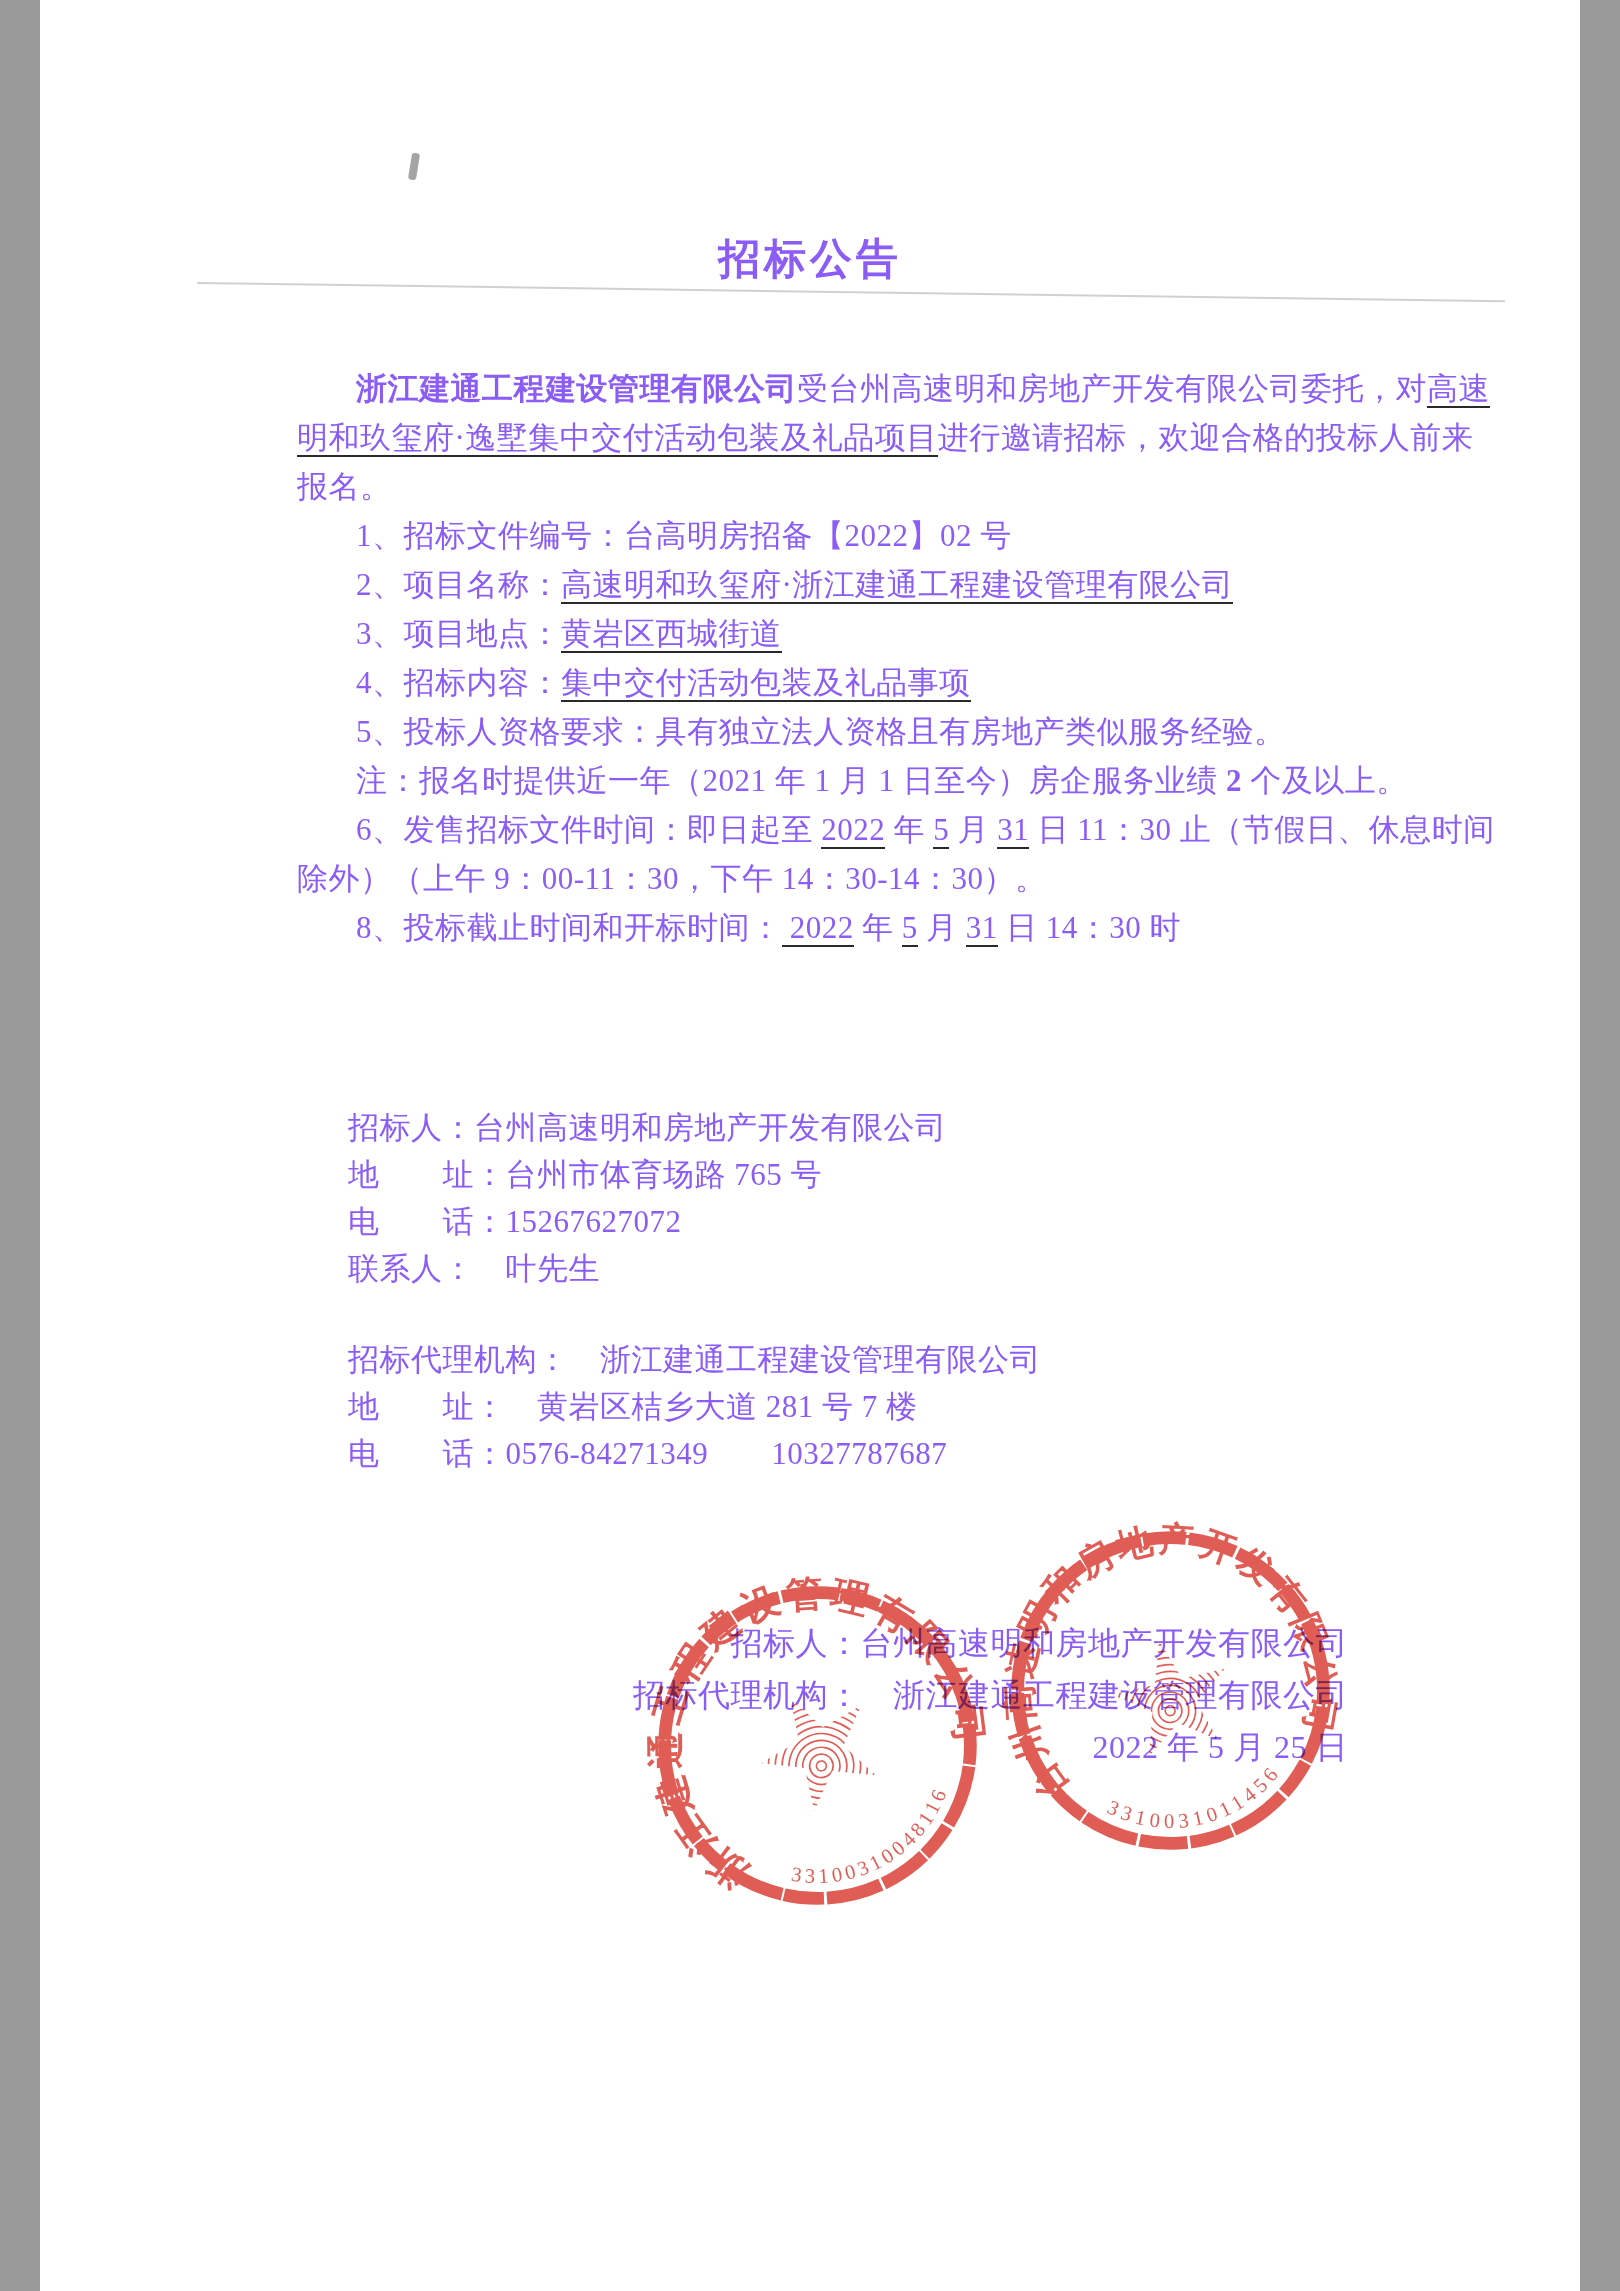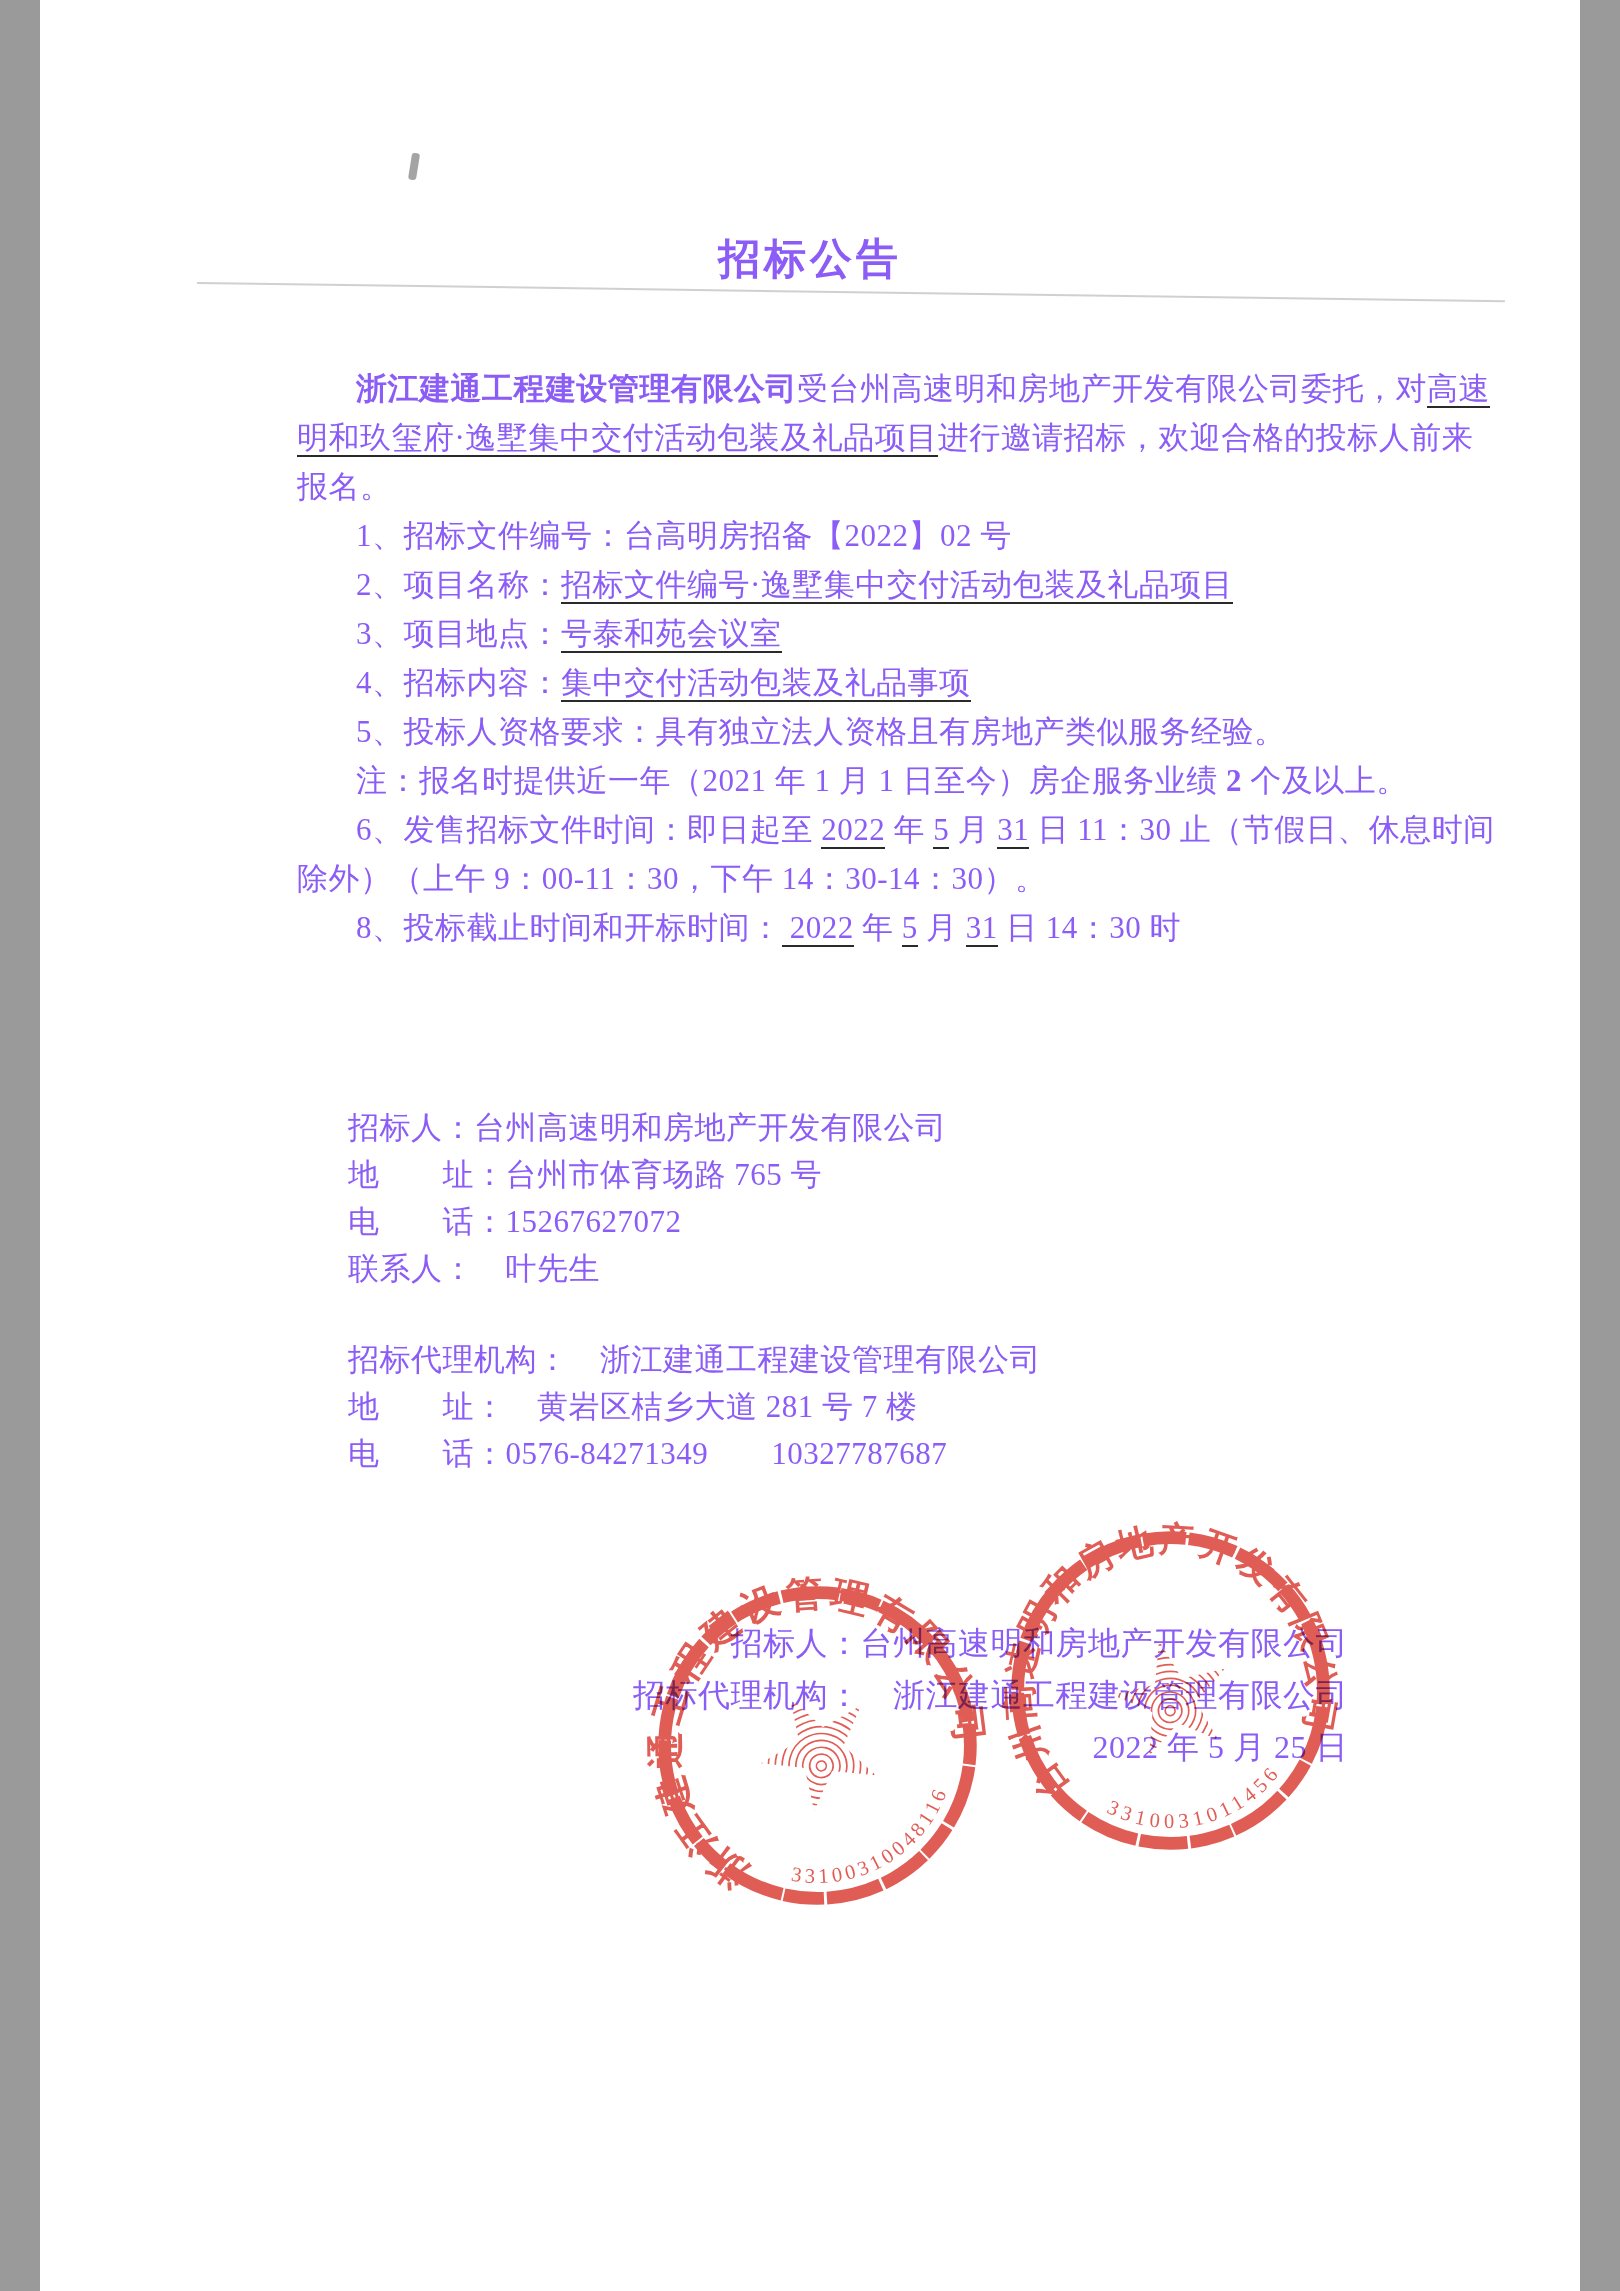--- a/index.html
+++ b/index.html
@@ -48,22 +48,22 @@
   <div class="title">招标公告</div>
 
   <div class="scan-line"></div>
   <div class="scan-speck"></div>
 
   <div class="body-text">
       <div class="line ind"><span class="b">浙江建通工程建设管理有限公司</span><span>受台州高速明和房地产开发有限公司委托，对</span><span class="u">高速</span></div>
       <div class="line"><span class="u">明和玖玺府·逸墅集中交付活动包装及礼品项目</span><span>进行邀请招标，欢迎合格的投标人前来</span></div>
       <div class="line"><span>报名。</span></div>
       <div class="line ind"><span>1、招标文件编号：台高明房招备【2022】02 号</span></div>
-      <div class="line ind"><span>2、项目名称：</span><span class="u">招标文件编号·逸墅集中交付活动包装及礼品项目</span></div>
-      <div class="line ind"><span>3、项目地点：</span><span class="u">号泰和苑会议室</span></div>
+      <div class="line ind"><span>2、项目名称：</span><span class="u">高速明和玖玺府·浙江建通工程建设管理有限公司</span></div>
+      <div class="line ind"><span>3、项目地点：</span><span class="u">黄岩区西城街道</span></div>
       <div class="line ind"><span>4、招标内容：</span><span class="u">集中交付活动包装及礼品事项</span></div>
       <div class="line ind"><span>5、投标人资格要求：具有独立法人资格且有房地产类似服务经验。</span></div>
       <div class="line ind"><span>注：报名时提供近一年（2021 年 1 月 1 日至今）房企服务业绩 </span><span class="b">2</span><span> 个及以上。</span></div>
       <div class="line ind"><span>6、发售招标文件时间：即日起至 </span><span class="u">2022</span><span> 年 </span><span class="u">5</span><span> 月 </span><span class="u">31</span><span> 日 11：30 止（节假日、休息时间</span></div>
       <div class="line"><span>除外）（上午 9：00-11：30，下午 14：30-14：30）。</span></div>
       <div class="line ind"><span>8、投标截止时间和开标时间：</span><span class="u"> 2022</span><span> 年 </span><span class="u">5</span><span> 月 </span><span class="u">31</span><span> 日 14：30 时</span></div>
     </div>
 
   <div class="contact contact1">
       <div class="line"><span>招标人：台州高速明和房地产开发有限公司</span></div>

